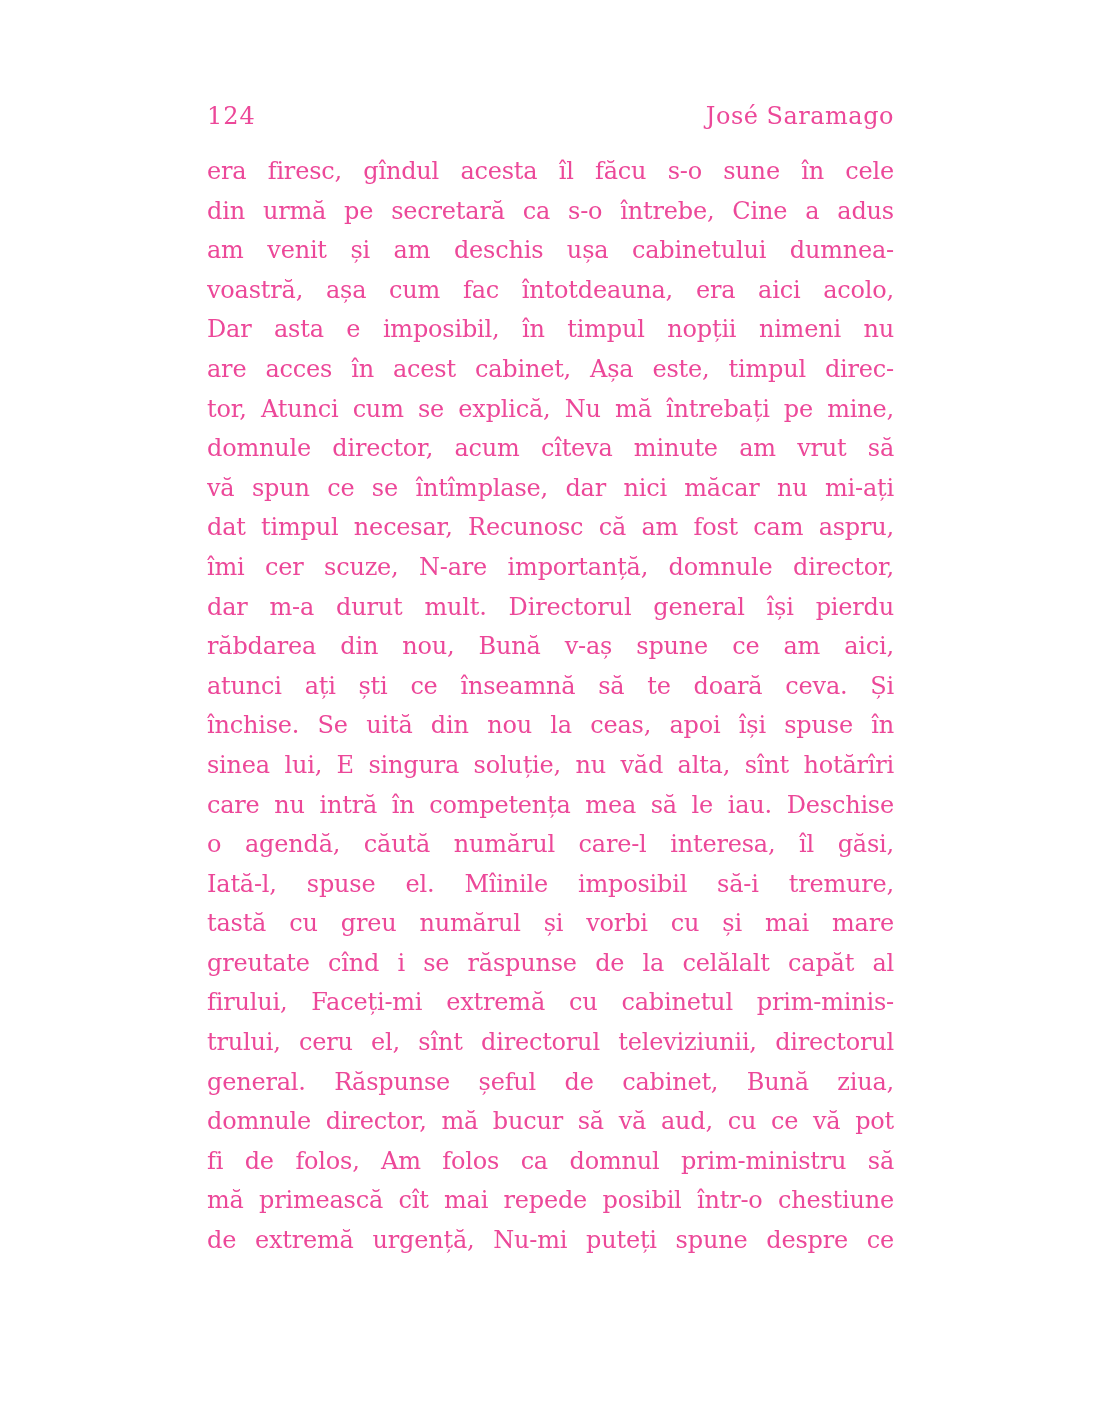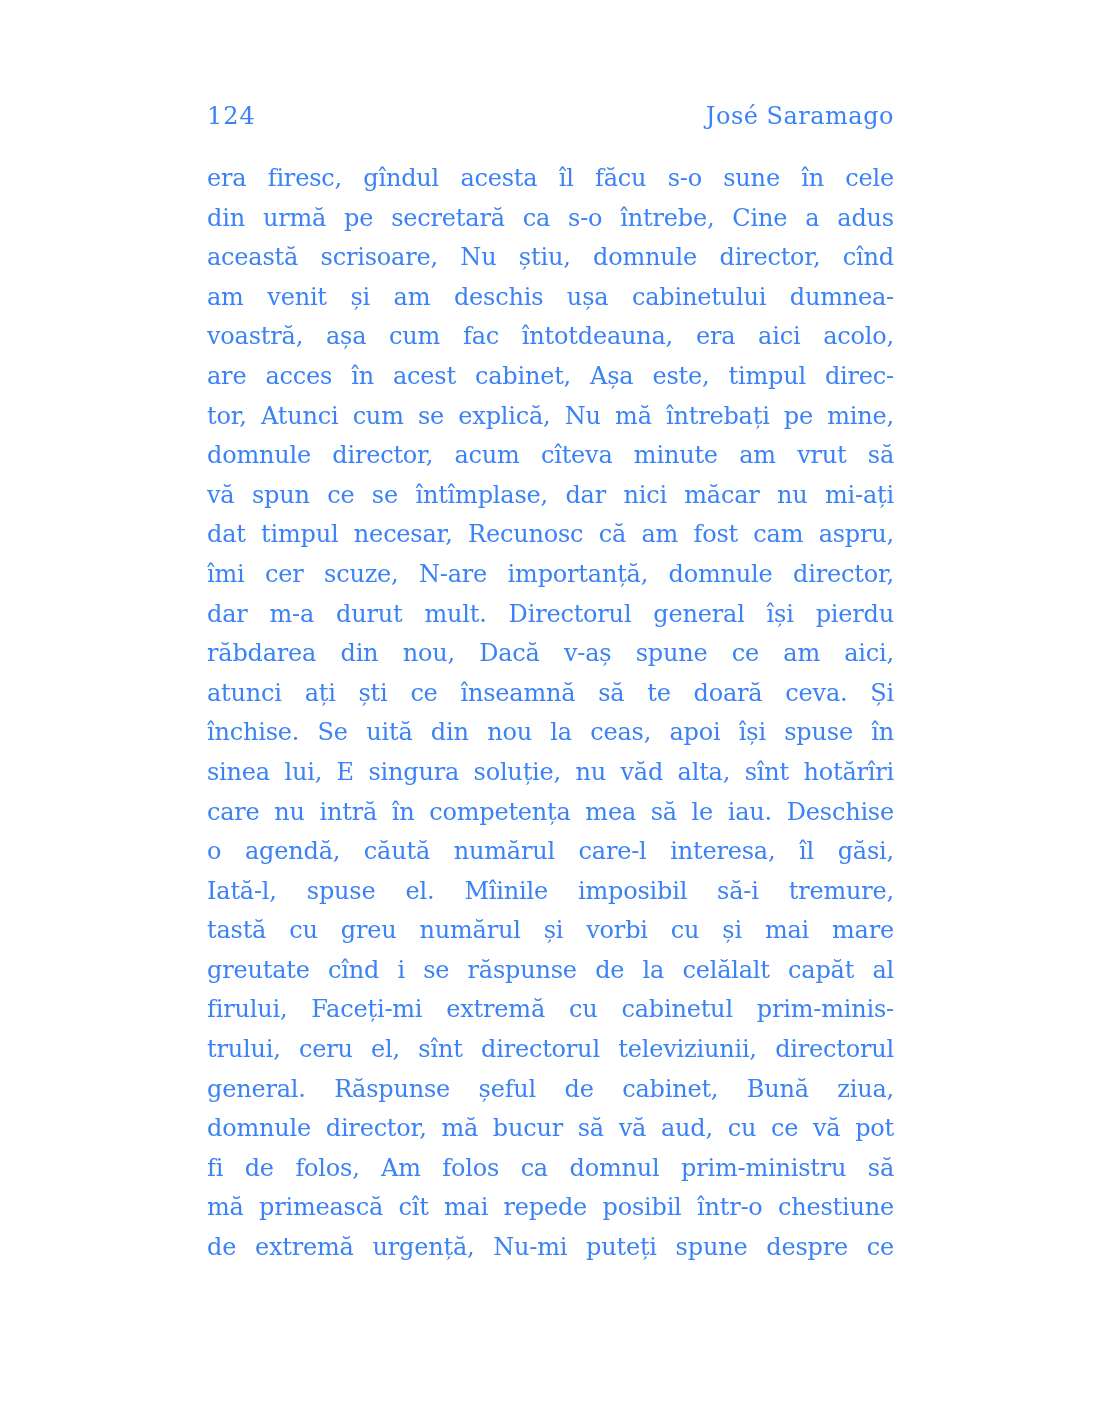--- a/index.html
+++ b/index.html
@@ -7,40 +7,40 @@
     padding: 0;
     background: #ffffff;
   }
   .page {
     position: relative;
     width: 1100px;
     height: 1422px;
     background: #ffffff;
     overflow: hidden;
     font-family: "DejaVu Serif", "Liberation Serif", serif;
-    color: #3b82f6;
+    color: #ec4899;
   }
   .running-header {
     position: absolute;
     top: 101px;
     left: 207px;
     width: 687px;
     display: flex;
     justify-content: space-between;
     align-items: baseline;
     font-size: 24px;
     line-height: 30px;
     letter-spacing: 0.5px;
   }
   .page-number {
     letter-spacing: 1px;
   }
   .text-block {
     position: absolute;
-    top: 159px;
+    top: 152px;
     left: 207px;
     width: 687px;
     font-size: 24px;
     line-height: 39.6px;
   }
   .text-line {
     height: 39.6px;
     overflow: hidden;
     text-align: justify;
     text-align-last: justify;
@@ -53,31 +53,31 @@
 <body>
 
 <div class="page">
   <div class="running-header">
     <span class="page-number">124</span>
     <span class="author-name">José Saramago</span>
   </div>
   <div class="text-block">
       <div class="text-line">era firesc, gîndul acesta îl făcu s-o sune în cele</div>
       <div class="text-line">din urmă pe secretară ca s-o întrebe, Cine a adus</div>
-      <div class="text-line">această scrisoare, Nu știu, domnule director, cînd</div>
       <div class="text-line">am venit și am deschis ușa cabinetului dumnea-</div>
       <div class="text-line">voastră, așa cum fac întotdeauna, era aici acolo,</div>
+      <div class="text-line">Dar asta e imposibil, în timpul nopții nimeni nu</div>
       <div class="text-line">are acces în acest cabinet, Așa este, timpul direc-</div>
       <div class="text-line">tor, Atunci cum se explică, Nu mă întrebați pe mine,</div>
       <div class="text-line">domnule director, acum cîteva minute am vrut să</div>
       <div class="text-line">vă spun ce se întîmplase, dar nici măcar nu mi-ați</div>
       <div class="text-line">dat timpul necesar, Recunosc că am fost cam aspru,</div>
       <div class="text-line">îmi cer scuze, N-are importanță, domnule director,</div>
       <div class="text-line">dar m-a durut mult. Directorul general își pierdu</div>
-      <div class="text-line">răbdarea din nou, Dacă v-aș spune ce am aici,</div>
+      <div class="text-line">răbdarea din nou, Bună v-aș spune ce am aici,</div>
       <div class="text-line">atunci ați ști ce înseamnă să te doară ceva. Și</div>
       <div class="text-line">închise. Se uită din nou la ceas, apoi își spuse în</div>
       <div class="text-line">sinea lui, E singura soluție, nu văd alta, sînt hotărîri</div>
       <div class="text-line">care nu intră în competența mea să le iau. Deschise</div>
       <div class="text-line">o agendă, căută numărul care-l interesa, îl găsi,</div>
       <div class="text-line">Iată-l, spuse el. Mîinile imposibil să-i tremure,</div>
       <div class="text-line">tastă cu greu numărul și vorbi cu și mai mare</div>
       <div class="text-line">greutate cînd i se răspunse de la celălalt capăt al</div>
       <div class="text-line">firului, Faceți-mi extremă cu cabinetul prim-minis-</div>
       <div class="text-line">trului, ceru el, sînt directorul televiziunii, directorul</div>

